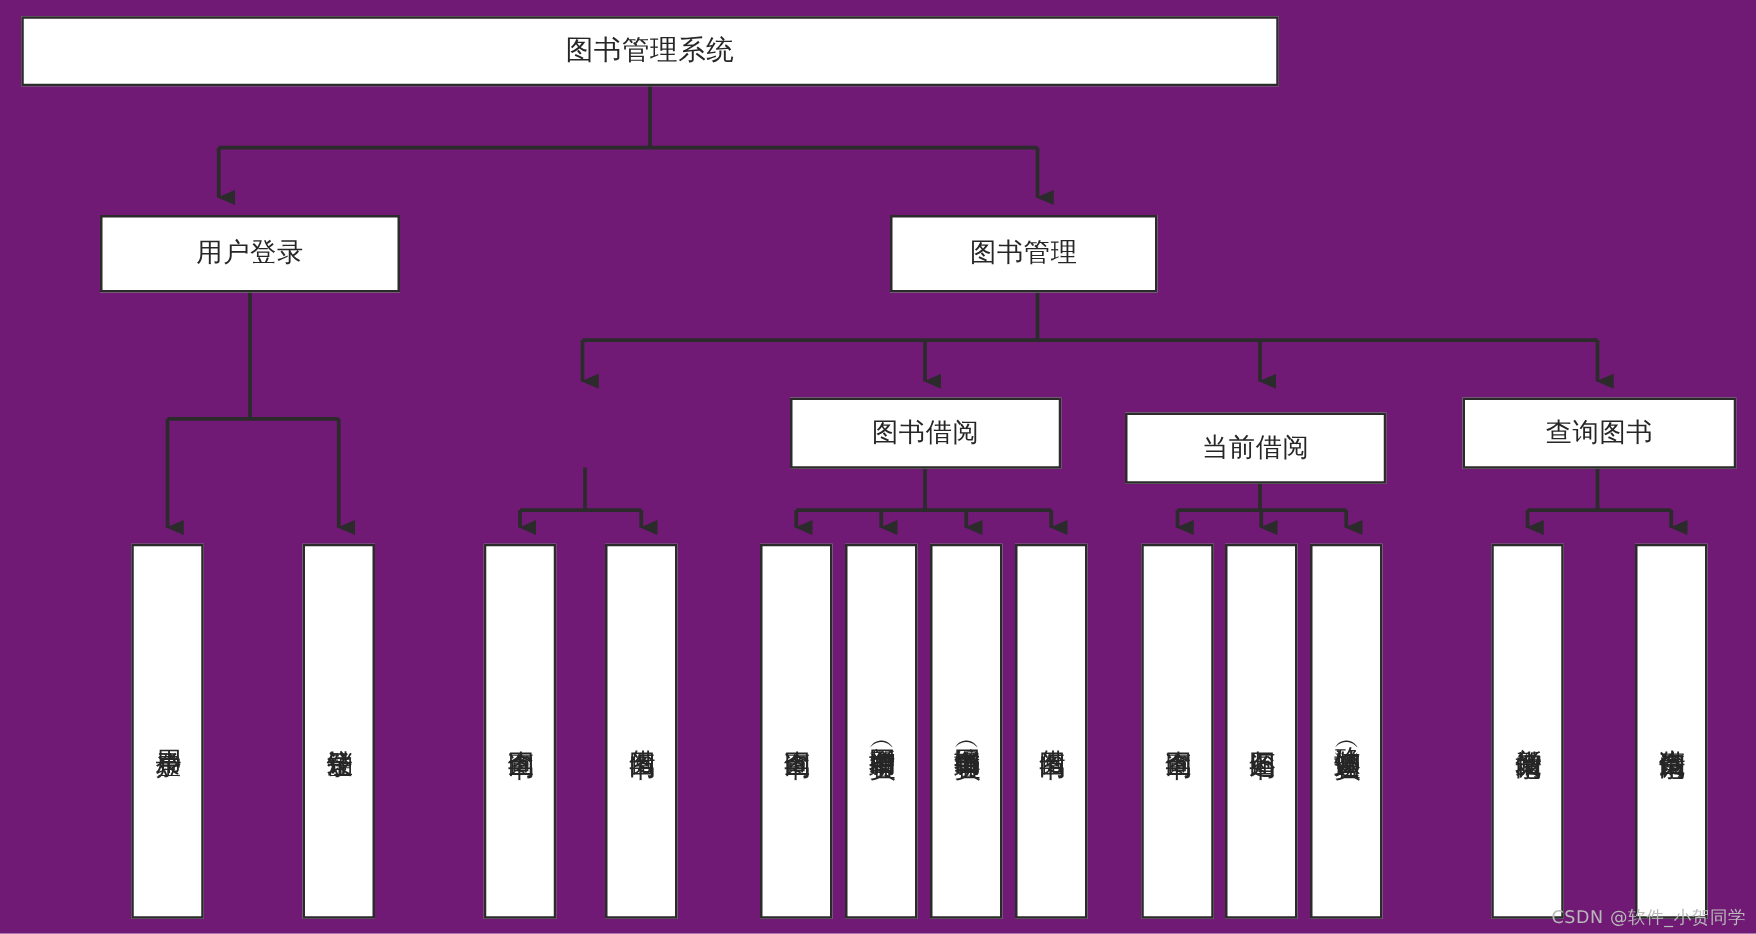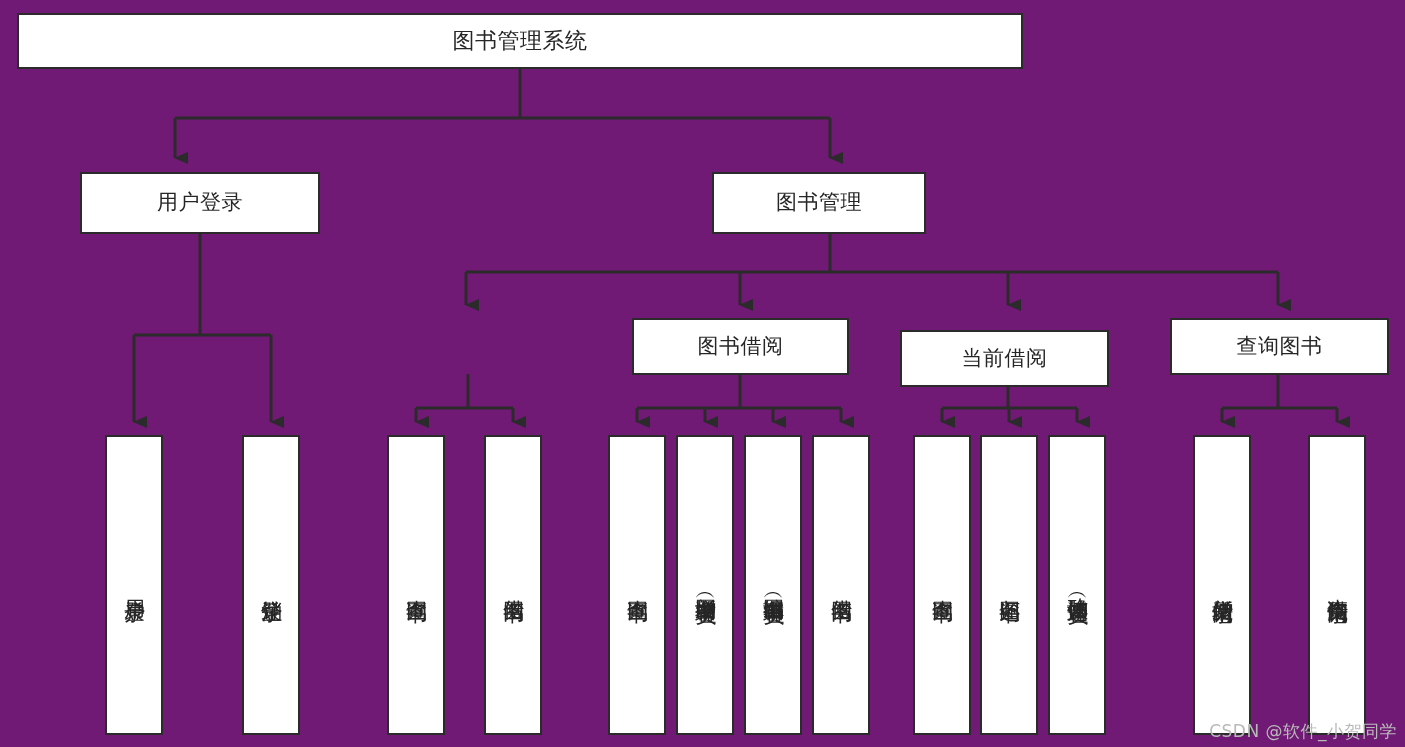--- a/index.html
+++ b/index.html
@@ -56,21 +56,21 @@
   }
   .node.v .vtext {
     writing-mode: vertical-rl;
     text-orientation: upright;
     display: block;
   }
   .watermark {
     position: absolute;
     right: 8px;
     bottom: 4px;
-    font-size: 17px;
+    font-size: 14px;
     color: #b9b9b9;
     letter-spacing: 0.5px;
     white-space: nowrap;
     font-family: "DejaVu Sans", "Liberation Sans", sans-serif;
   }
 </style>
 </head>
 <body>
 
 <div id="canvas">

